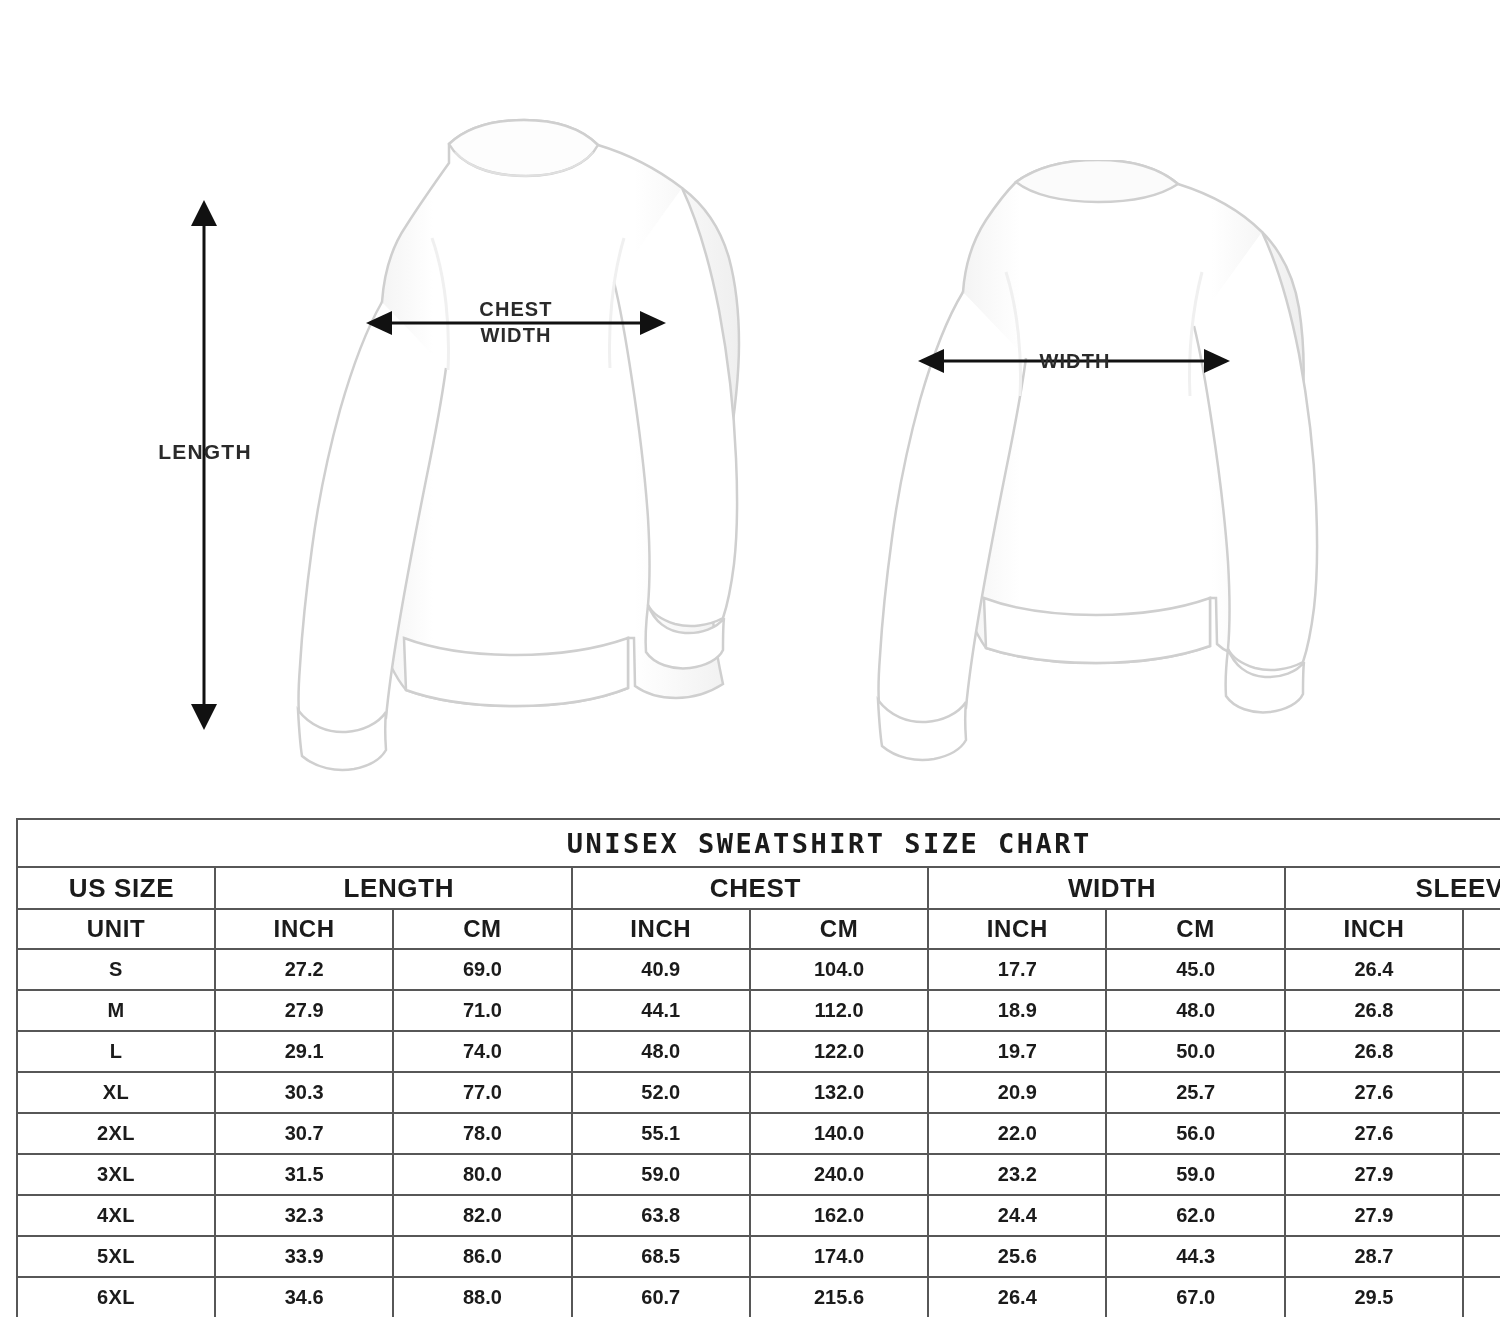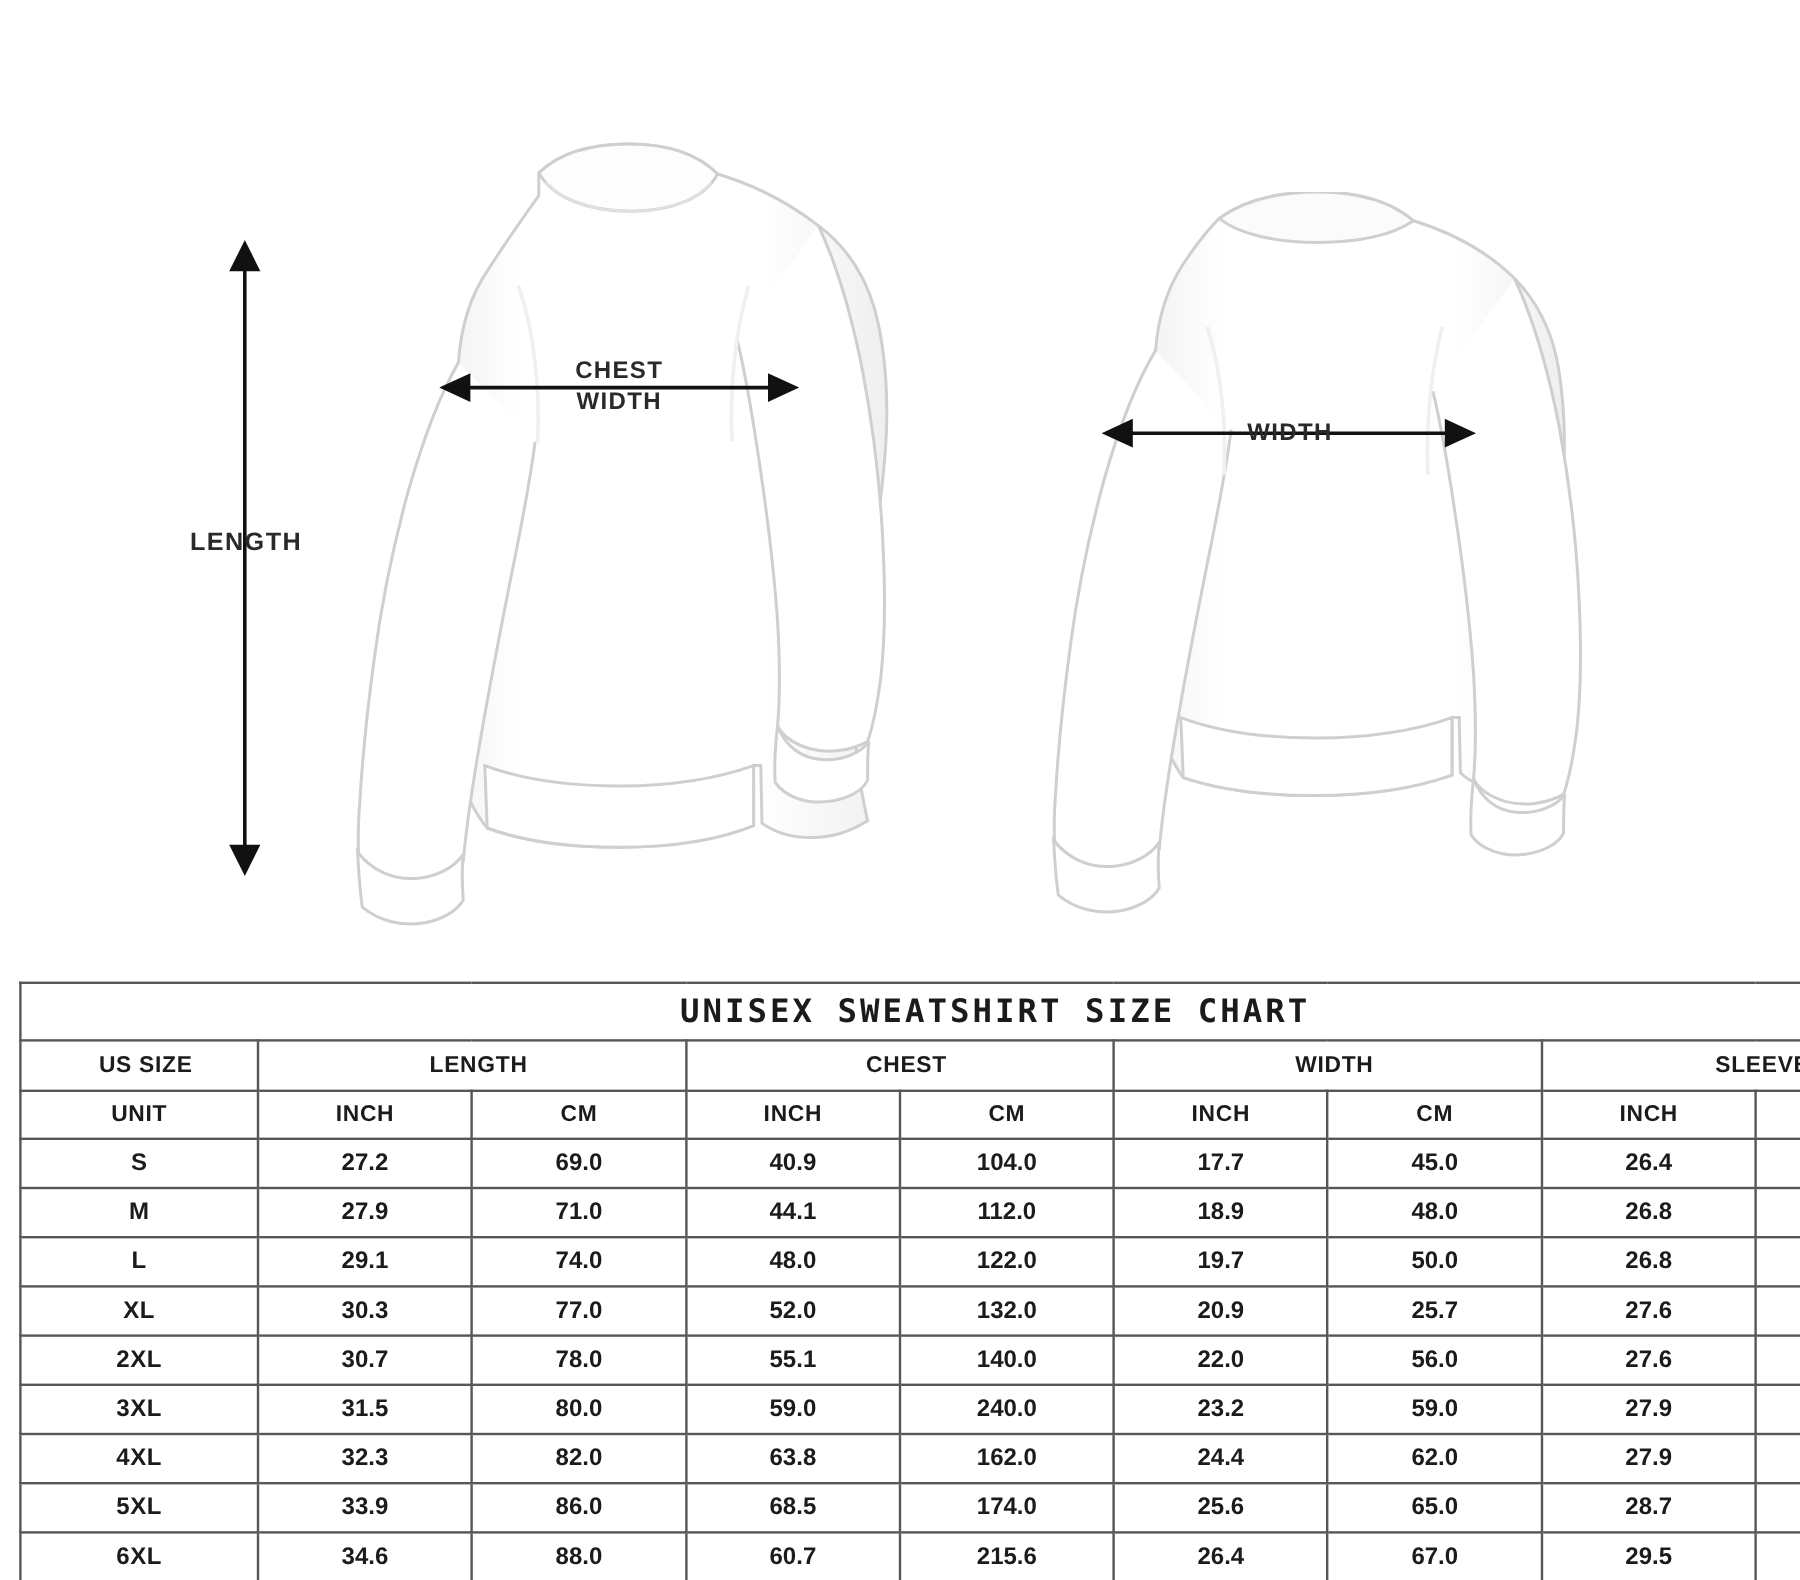--- a/index.html
+++ b/index.html
@@ -111,28 +111,28 @@
   td.title-cell {
     background: #cfcfcf;
     font-size: 27px;
     letter-spacing: 2.5px;
     height: 44px;
     font-weight: normal;
     font-family: "DejaVu Sans Mono", monospace;
   }
   .hdr-group {
     background: #cfcfcf;
-    font-size: 19px;
+    font-size: 26px;
     height: 38px;
     letter-spacing: 0.6px;
     padding-left: 12px;
   }
   .hdr-unit {
     background: #cfcfcf;
-    font-size: 19px;
+    font-size: 24px;
     height: 36px;
     letter-spacing: 0.6px;
     margin-top: 28px;
   }
   td.size-cell {
     background: #cfcfcf;
     font-size: 20px;
     height: 37px;
     letter-spacing: 0.5px;
   }
@@ -387,21 +387,21 @@
         <td class="val">27.9</td>
         <td class="val">71.0</td>
       </tr>
       <tr>
         <td class="size-cell">5XL</td>
         <td class="val">33.9</td>
         <td class="val">86.0</td>
         <td class="val">68.5</td>
         <td class="val">174.0</td>
         <td class="val">25.6</td>
-        <td class="val">65.0</td>
+        <td class="val">44.3</td>
         <td class="val">28.7</td>
         <td class="val">73.0</td>
       </tr>
       <tr>
         <td class="size-cell">6XL</td>
         <td class="val">34.6</td>
         <td class="val">88.0</td>
         <td class="val">60.7</td>
         <td class="val">215.6</td>
         <td class="val">26.4</td>

